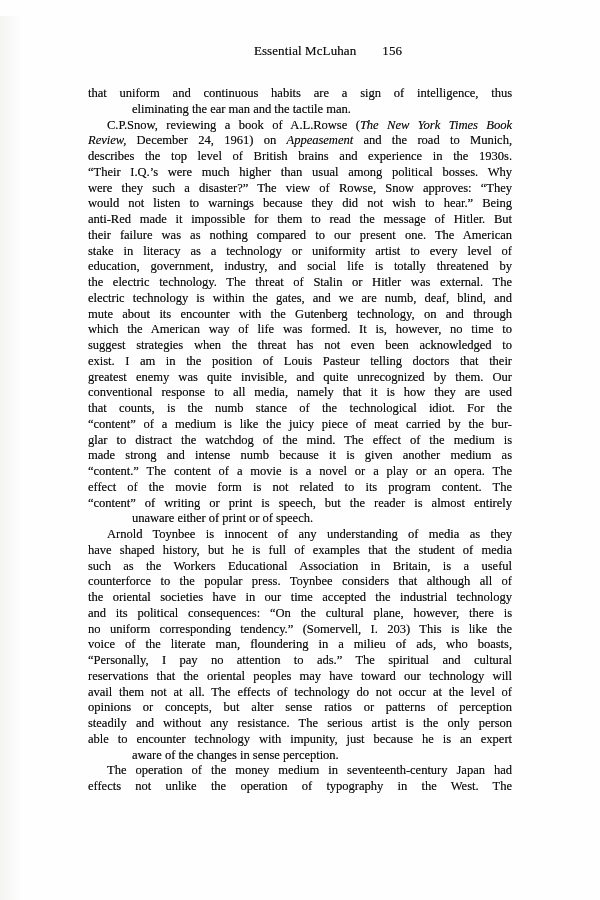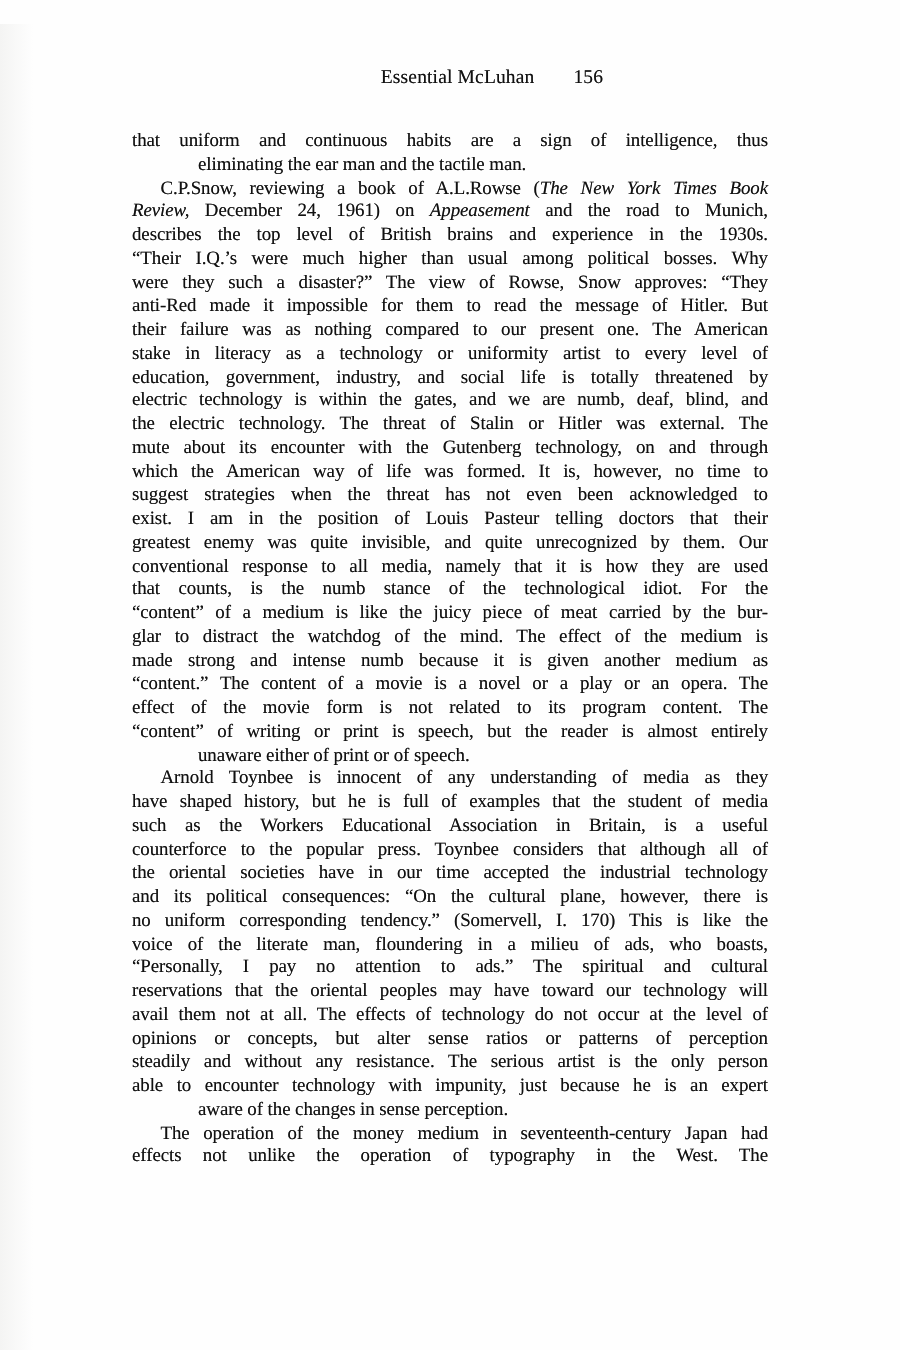--- a/index.html
+++ b/index.html
@@ -76,47 +76,48 @@
     <span>156</span>
   </div>
   <div class="page-text">
       <div class="line"><span>that uniform and continuous habits are a sign of intelligence, thus</span></div>
       <div class="line last"><span>eliminating the ear man and the tactile man.</span></div>
       <div class="line indent"><span>C.P.Snow, reviewing a book of A.L.Rowse (</span><span class="i">The New York Times Book</span></div>
       <div class="line"><span class="i">Review,</span><span> December 24, 1961) on </span><span class="i">Appeasement</span><span> and the road to Munich,</span></div>
       <div class="line"><span>describes the top level of British brains and experience in the 1930s.</span></div>
       <div class="line"><span>“Their I.Q.’s were much higher than usual among political bosses. Why</span></div>
       <div class="line"><span>were they such a disaster?” The view of Rowse, Snow approves: “They</span></div>
+      <div class="line"><span>would not listen to warnings because they did not wish to hear.” Being</span></div>
       <div class="line"><span>anti-Red made it impossible for them to read the message of Hitler. But</span></div>
       <div class="line"><span>their failure was as nothing compared to our present one. The American</span></div>
       <div class="line"><span>stake in literacy as a technology or uniformity artist to every level of</span></div>
       <div class="line"><span>education, government, industry, and social life is totally threatened by</span></div>
+      <div class="line"><span>the electric technology. The threat of Stalin or Hitler was external. The</span></div>
       <div class="line"><span>electric technology is within the gates, and we are numb, deaf, blind, and</span></div>
-      <div class="line"><span>the electric technology. The threat of Stalin or Hitler was external. The</span></div>
       <div class="line"><span>mute about its encounter with the Gutenberg technology, on and through</span></div>
       <div class="line"><span>which the American way of life was formed. It is, however, no time to</span></div>
       <div class="line"><span>suggest strategies when the threat has not even been acknowledged to</span></div>
       <div class="line"><span>exist. I am in the position of Louis Pasteur telling doctors that their</span></div>
       <div class="line"><span>greatest enemy was quite invisible, and quite unrecognized by them. Our</span></div>
       <div class="line"><span>conventional response to all media, namely that it is how they are used</span></div>
       <div class="line"><span>that counts, is the numb stance of the technological idiot. For the</span></div>
       <div class="line"><span>“content” of a medium is like the juicy piece of meat carried by the bur-</span></div>
       <div class="line"><span>glar to distract the watchdog of the mind. The effect of the medium is</span></div>
       <div class="line"><span>made strong and intense numb because it is given another medium as</span></div>
       <div class="line"><span>“content.” The content of a movie is a novel or a play or an opera. The</span></div>
       <div class="line"><span>effect of the movie form is not related to its program content. The</span></div>
       <div class="line"><span>“content” of writing or print is speech, but the reader is almost entirely</span></div>
       <div class="line last"><span>unaware either of print or of speech.</span></div>
       <div class="line indent"><span>Arnold Toynbee is innocent of any understanding of media as they</span></div>
       <div class="line"><span>have shaped history, but he is full of examples that the student of media</span></div>
       <div class="line"><span>such as the Workers Educational Association in Britain, is a useful</span></div>
       <div class="line"><span>counterforce to the popular press. Toynbee considers that although all of</span></div>
       <div class="line"><span>the oriental societies have in our time accepted the industrial technology</span></div>
       <div class="line"><span>and its political consequences: “On the cultural plane, however, there is</span></div>
-      <div class="line"><span>no uniform corresponding tendency.” (Somervell, I. 170) This is like the</span></div>
+      <div class="line"><span>no uniform corresponding tendency.” (Somervell, I. 203) This is like the</span></div>
       <div class="line"><span>voice of the literate man, floundering in a milieu of ads, who boasts,</span></div>
       <div class="line"><span>“Personally, I pay no attention to ads.” The spiritual and cultural</span></div>
       <div class="line"><span>reservations that the oriental peoples may have toward our technology will</span></div>
       <div class="line"><span>avail them not at all. The effects of technology do not occur at the level of</span></div>
       <div class="line"><span>opinions or concepts, but alter sense ratios or patterns of perception</span></div>
       <div class="line"><span>steadily and without any resistance. The serious artist is the only person</span></div>
       <div class="line"><span>able to encounter technology with impunity, just because he is an expert</span></div>
       <div class="line last"><span>aware of the changes in sense perception.</span></div>
       <div class="line indent"><span>The operation of the money medium in seventeenth-century Japan had</span></div>
       <div class="line"><span>effects not unlike the operation of typography in the West. The</span></div>

